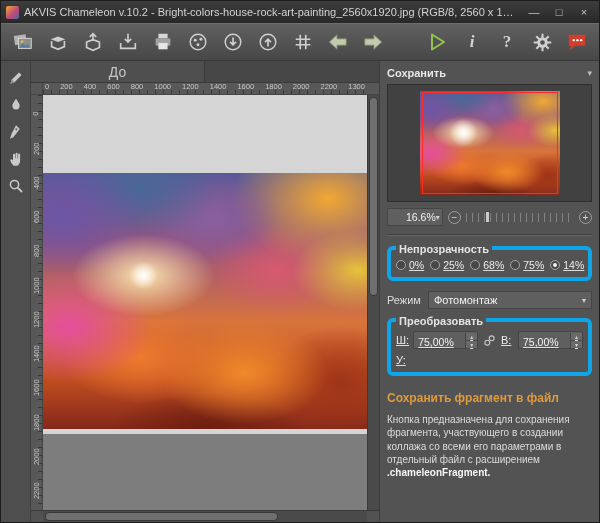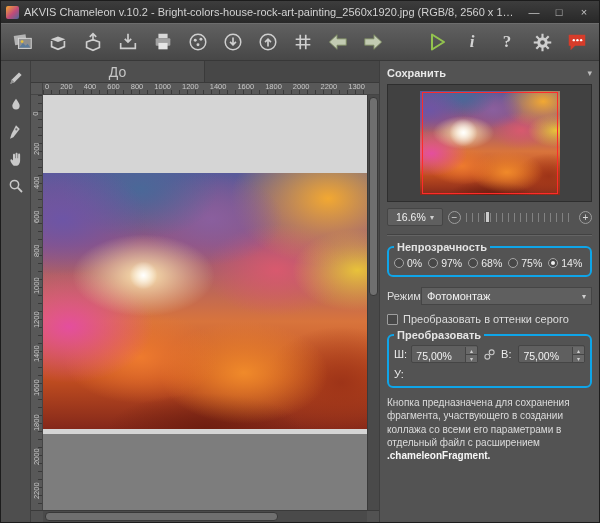--- a/index.html
+++ b/index.html
@@ -71,36 +71,36 @@
   
   .rpanel{flex:1;border-left:1px solid #3e3e3e;background:#535353;padding:4px 7px 6px;display:flex;flex-direction:column;overflow:hidden;}
   .nav-header{height:16px;display:flex;align-items:center;justify-content:space-between;color:#e8e8e8;font-weight:bold;}
   .nav-arrow{color:#bdbdbd;font-size:9px;font-weight:normal;}
   .thumb-wrap{margin-top:3px;height:118px;flex:0 0 auto;background:#414141;border:1px solid #2e2e2e;display:flex;align-items:center;justify-content:center;}
   .thumb{position:relative;width:140px;height:104px;}
   .thumb-art{position:absolute;inset:0;}
   .sel-frame{position:absolute;inset:1px 2px;border:1px solid #ff2a2a;}
 
   .zoom-row{margin-top:5px;height:20px;display:flex;align-items:center;gap:5px;flex:0 0 auto;}
-  .zoom-select{width:56px;height:18px;background:#5f5f5f;border:1px solid #454545;border-radius:2px;display:flex;align-items:center;justify-content:space-between;padding:0 8px;color:#f0f0f0;font-size:10.5px;}
+  .zoom-select{width:56px;height:18px;background:#5f5f5f;border:1px solid #454545;border-radius:2px;display:flex;align-items:center;justify-content:space-between;padding:0 18px;color:#f0f0f0;font-size:10.5px;}
   .dd-arrow{font-size:8px;color:#cfcfcf;}
   .circle-btn{width:13px;height:13px;border-radius:50%;border:1px solid #9d9d9d;color:#dcdcdc;display:flex;align-items:center;justify-content:center;font-size:10px;line-height:9px;flex:0 0 auto;}
   .zoom-slider{flex:1;height:12px;position:relative;background:repeating-linear-gradient(90deg,#828282 0 1px,transparent 1px 6px);background-size:100% 9px;background-position:center;background-repeat:no-repeat;}
   .zoom-handle{position:absolute;left:18%;top:0;width:5px;height:12px;background:#cbcbcb;border:1px solid #4b4b4b;}
 
   .separator{height:2px;border-top:1px solid #424242;border-bottom:1px solid #646464;margin:7px 0 1px;}
 
-  .group{position:relative;border:2px solid #0ea5e9;border-radius:6px;margin-top:9px;padding:9px 5px 6px;flex:0 0 auto;}
+  .group{position:relative;border:4px solid #0ea5e9;border-radius:6px;margin-top:9px;padding:9px 5px 6px;flex:0 0 auto;text-decoration:underline;}
   .group-label{position:absolute;top:-7px;left:5px;background:#535353;padding:0 3px;font-weight:bold;color:#e4e4e4;font-size:11px;}
   .radio-row{display:flex;gap:6px;align-items:center;}
   .radio{display:flex;align-items:center;gap:3px;font-size:10.5px;color:#ececec;}
   .rb{width:10px;height:10px;border-radius:50%;border:1px solid #a5a5a5;background:#474747;position:relative;flex:0 0 auto;}
   .radio.checked .rb::after{content:"";position:absolute;inset:2px;border-radius:50%;background:#f0f0f0;}
 
-  .mode-row{margin-top:10px;display:flex;align-items:center;gap:0;flex:0 0 auto;}
+  .mode-row{margin-top:10px;display:flex;align-items:center;gap:7px;flex:0 0 auto;}
   .select{flex:1;height:18px;background:#5f5f5f;border:1px solid #454545;border-radius:0;display:flex;align-items:center;justify-content:space-between;padding:0 5px;color:#f2f2f2;}
   .check-row{margin-top:8px;display:flex;align-items:center;gap:5px;flex:0 0 auto;}
   .cb{width:11px;height:11px;border:1px solid #9e9e9e;background:#474747;border-radius:1px;flex:0 0 auto;}
 
   .tf-rows{display:flex;flex-direction:column;gap:5px;}
   .tf-row{display:flex;align-items:center;gap:4px;}
   .tf-lab{width:14px;color:#ececec;}
   .spin{width:70px;height:18px;background:#5f5f5f;border:1px solid #454545;border-radius:2px;display:flex;align-items:flex-end;}
   .spin-val{flex:1;display:flex;align-items:center;padding-left:4px;color:#f2f2f2;font-size:10.5px;}
   .spin-btns{width:12px;display:flex;flex-direction:column;border-left:1px solid #454545;}
@@ -372,21 +372,21 @@
 
       <div class="group">
         <div class="group-label">Непрозрачность</div>
         <div class="radio-row">
           <label class="radio">
               <span class="rb"></span>
               <span>0%</span>
             </label>
           <label class="radio">
               <span class="rb"></span>
-              <span>97%</span>
+              <span>25%</span>
             </label>
           <label class="radio">
               <span class="rb"></span>
               <span>68%</span>
             </label>
           <label class="radio">
               <span class="rb"></span>
               <span>75%</span>
             </label>
           <label class="radio checked">
@@ -397,24 +397,20 @@
       </div>
 
       <div class="mode-row">
         <span>Режим</span>
         <div class="select">
           <span>Фотомонтаж</span>
           <span class="dd-arrow">▾</span>
         </div>
       </div>
 
-      <div class="check-row">
-        <span class="cb"></span>
-        <span>Преобразовать в оттенки серого</span>
-      </div>
 
       <div class="group">
         <div class="group-label">Преобразовать</div>
         <div class="tf-rows">
           <div class="tf-row">
             <span class="tf-lab">Ш:</span>
             <div class="spin">
               <span class="spin-val">75,00%</span>
               <span class="spin-btns">
                   <span>▴</span>
@@ -435,17 +431,18 @@
                   <span>▾</span>
                 </span>
             </div>
           </div>
           <div class="tf-row">
             <span class="tf-lab">У:</span>
           </div>
         </div>
       </div>
 
+      <div class="help-title">Сохранить фрагмент в файл</div>
       <div class="help-body"><span>Кнопка предназначена для сохранения фрагмента, участвующего в создании коллажа со всеми его параметрами в отдельный файл с расширением </span><b>.chameleonFragment.</b></div>
 
     </div>
   </div>
 </div>
 
 </body></html>

